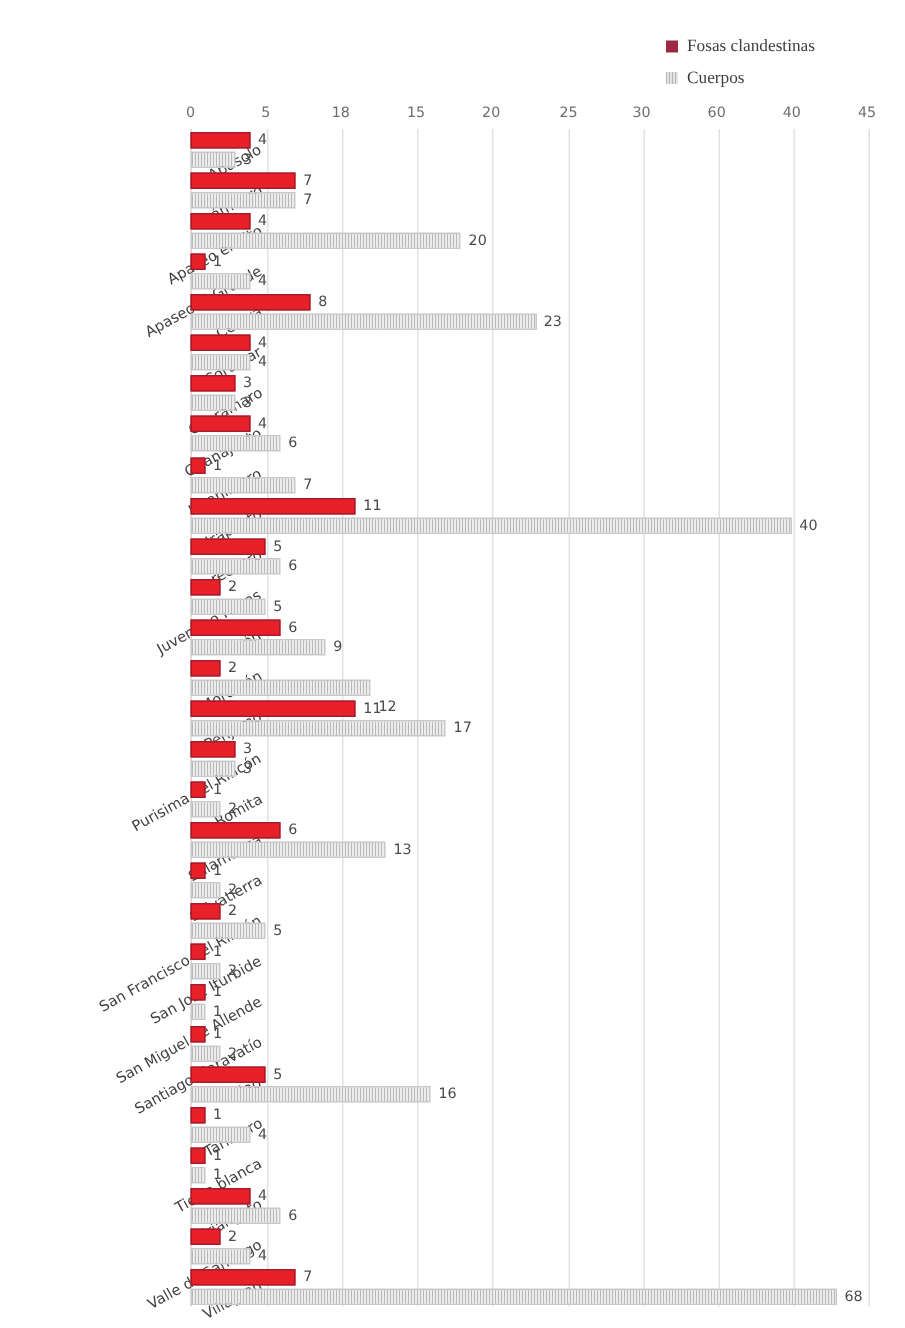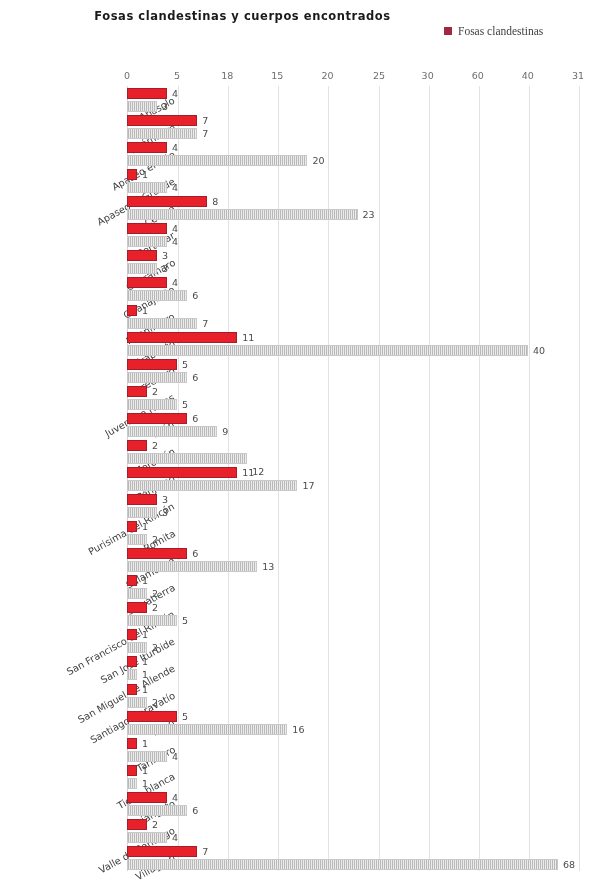--- a/index.html
+++ b/index.html
@@ -136,41 +136,44 @@
     font-size: 9.5px;
     color: #4a4a4a;
     white-space: nowrap;
     line-height: 11px;
   }
 </style>
 </head>
 <body>
 
 <div id="chart-title">
-  <div>Fosas clandestinas y cuerpos encontrados</div>
 </div>
 
 <div id="legend">
   <div class="legend-row">
     <span class="legend-swatch fosas"></span>
     <span class="legend-label">Fosas clandestinas</span>
+  </div>
+  <div class="legend-row">
+    <span class="legend-swatch cuerpos"></span>
+    <span class="legend-label">Cuerpos</span>
   </div>
 </div>
 
 <div id="x-axis">
     <span class="xtick" style="left: 0px;">0</span>
     <span class="xtick" style="left: 50.1111px;">5</span>
     <span class="xtick" style="left: 100.222px;">18</span>
     <span class="xtick" style="left: 150.333px;">15</span>
     <span class="xtick" style="left: 200.444px;">20</span>
     <span class="xtick" style="left: 252px;">25</span>
     <span class="xtick" style="left: 300.667px;">30</span>
     <span class="xtick" style="left: 350.778px;">60</span>
     <span class="xtick" style="left: 400.889px;">40</span>
-    <span class="xtick" style="left: 451px;">31</span>
+    <span class="xtick" style="left: 451px;">45</span>
   </div>
 
 <div id="plot-area">
     <div class="gridline" style="left: 50.1111px;"></div>
     <div class="gridline" style="left: 100.222px;"></div>
     <div class="gridline" style="left: 150.333px;"></div>
     <div class="gridline" style="left: 200.444px;"></div>
     <div class="gridline" style="left: 250.556px;"></div>
     <div class="gridline" style="left: 300.667px;"></div>
     <div class="gridline" style="left: 350.778px;"></div>

